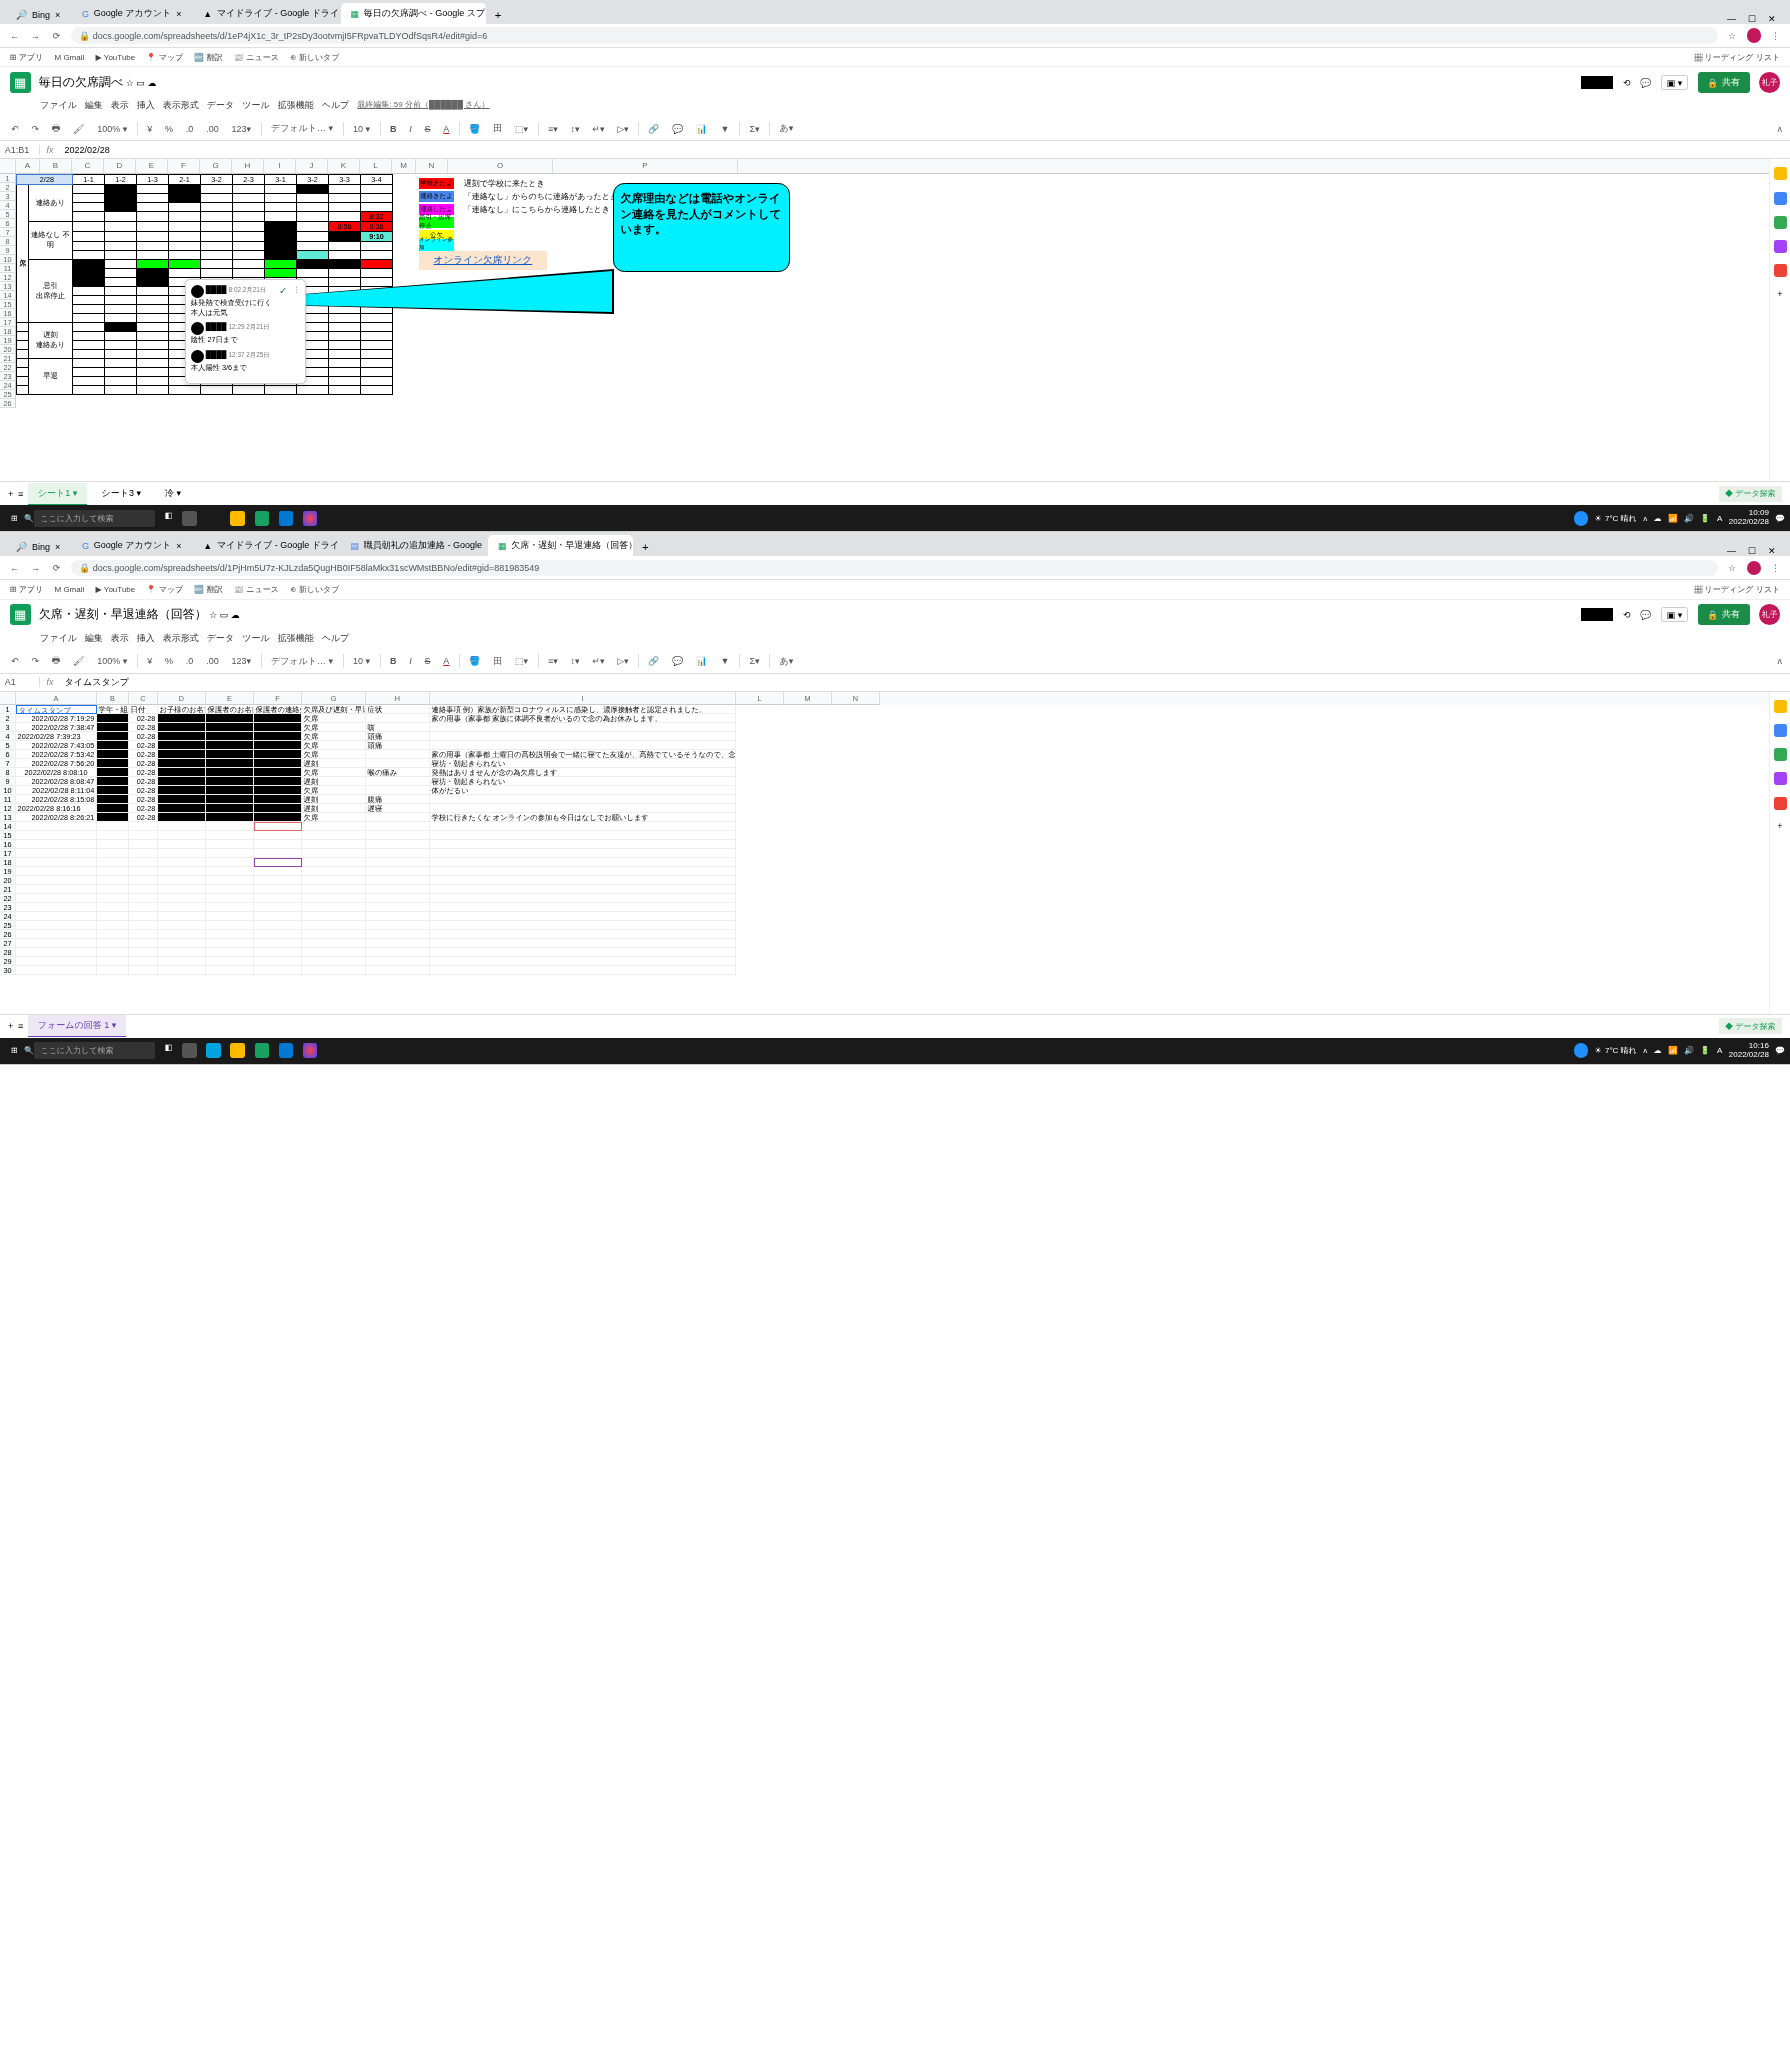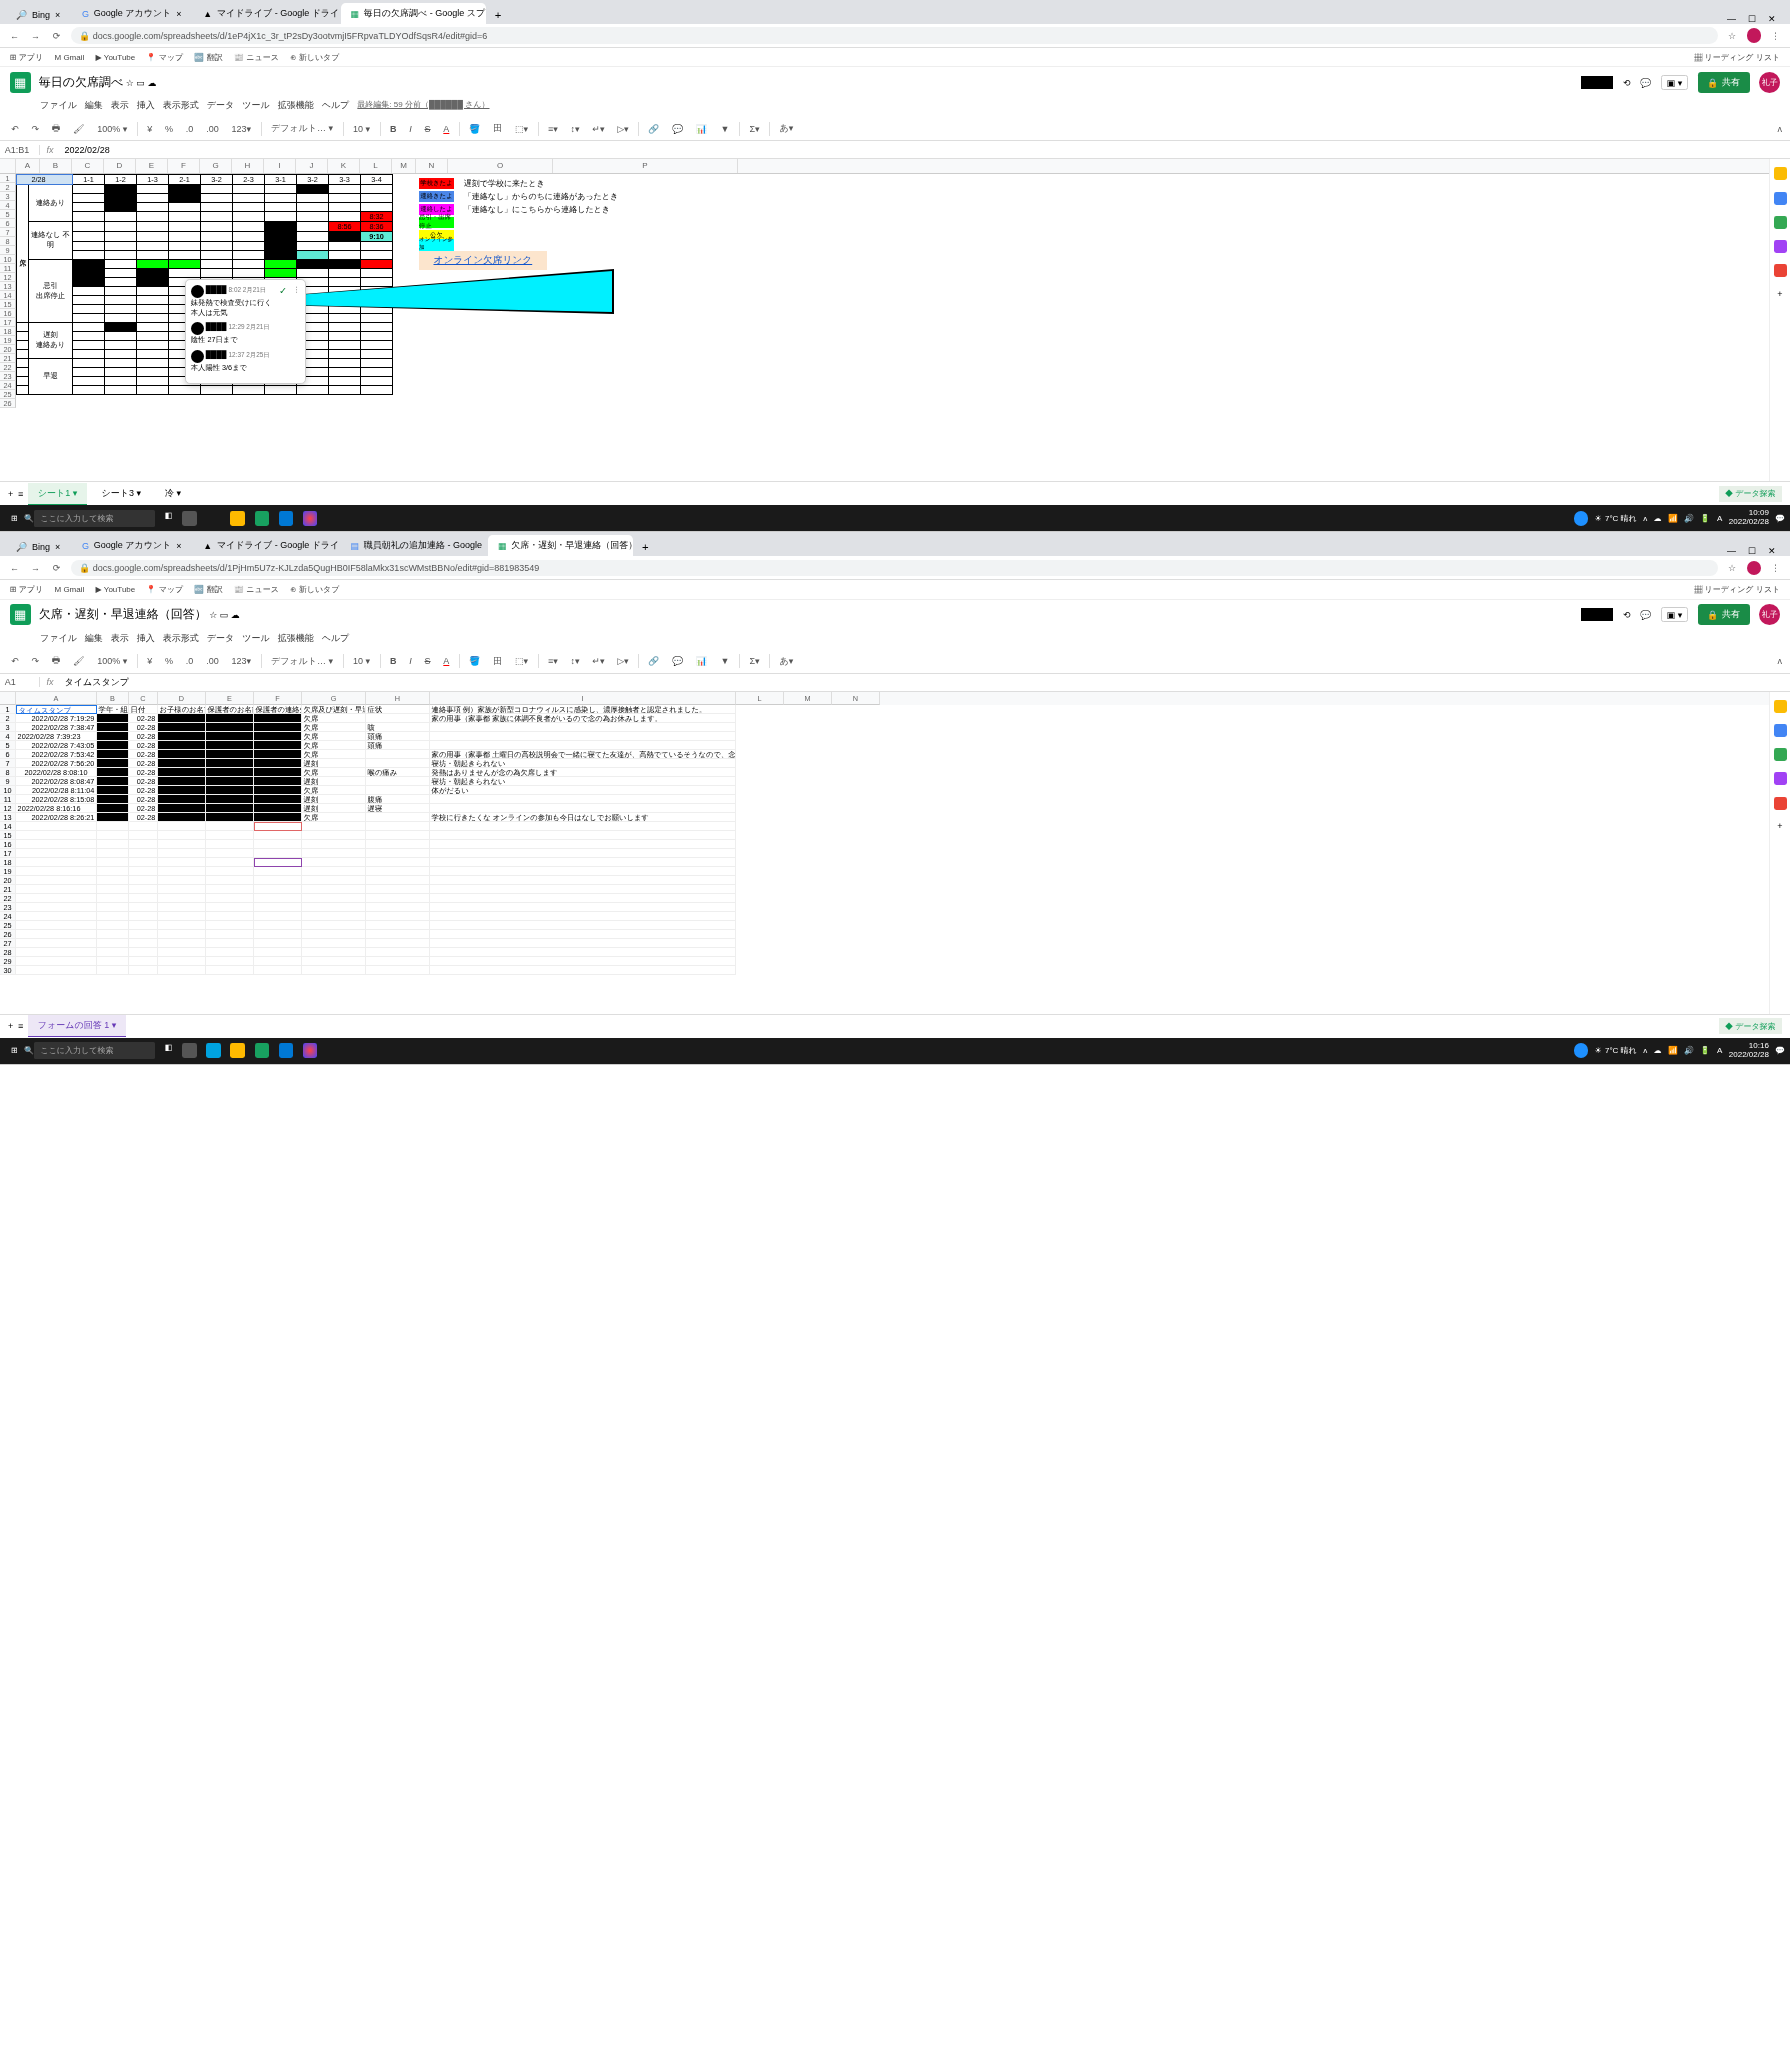--- a/index.html
+++ b/index.html
@@ -259,21 +259,21 @@
           <div class="row-h">22</div>
           <div class="row-h">23</div>
           <div class="row-h">24</div>
           <div class="row-h">25</div>
           <div class="row-h">26</div>
         </div>
     <div class="grid-body">
       <table class="top-table big-border" style="border-collapse:collapse">
         <tbody>
               <tr style="height:9px">
-          <td colspan="2" style="width:56px;border:1.6px solid #3c78d8;background:#cfe2f3;padding-right:12px">2/28</td>
+          <td colspan="2" style="width:56px;border:1.6px solid #3c78d8;background:#cfe2f3;text-align:right;padding-right:18px">2/28</td>
           <td style="width:32px">1-1</td>
           <td style="width:32px">1-2</td>
           <td style="width:32px">1-3</td>
           <td style="width:32px">2-1</td>
           <td style="width:32px">3-2</td>
           <td style="width:32px">2-3</td>
           <td style="width:32px">3-1</td>
           <td style="width:32px">3-2</td>
           <td style="width:32px">3-3</td>
           <td style="width:32px">3-4</td>
@@ -596,20 +596,21 @@
         <div class="legend-row">
               <div class="legend-chip" style="background:#00ffff;color:#000;white-space:pre-line;height:18px;font-size:5.6px">オンライン参加
 出席扱い</div>
             </div>
       </div>
       <div class="online-link">オンライン欠席リンク</div>
 
 
       <div class="big-triangle-border"></div>
       <div class="big-triangle"></div>
+      <div class="callout">欠席理由などは電話やオンライン連絡を見た人がコメントしています。</div>
 
       <div class="comment-popup">
         <span class="c-check">✓</span>
         <span class="c-dots">⋮</span>
         <div class="c-item"><span class="c-av"></span> <b>████</b> <span class="c-time">8:02 2月21日</span><div style="white-space:pre-line">妹発熱で検査受けに行く
 本人は元気</div></div>
         <div class="c-item"><span class="c-av"></span> <b>████</b> <span class="c-time">12:29 2月21日</span><div>陰性 27日まで</div></div>
         <div class="c-item"><span class="c-av"></span> <b>████</b> <span class="c-time">12:37 2月25日</span><div>本人陽性 3/6まで</div></div>
       </div>
     </div>

